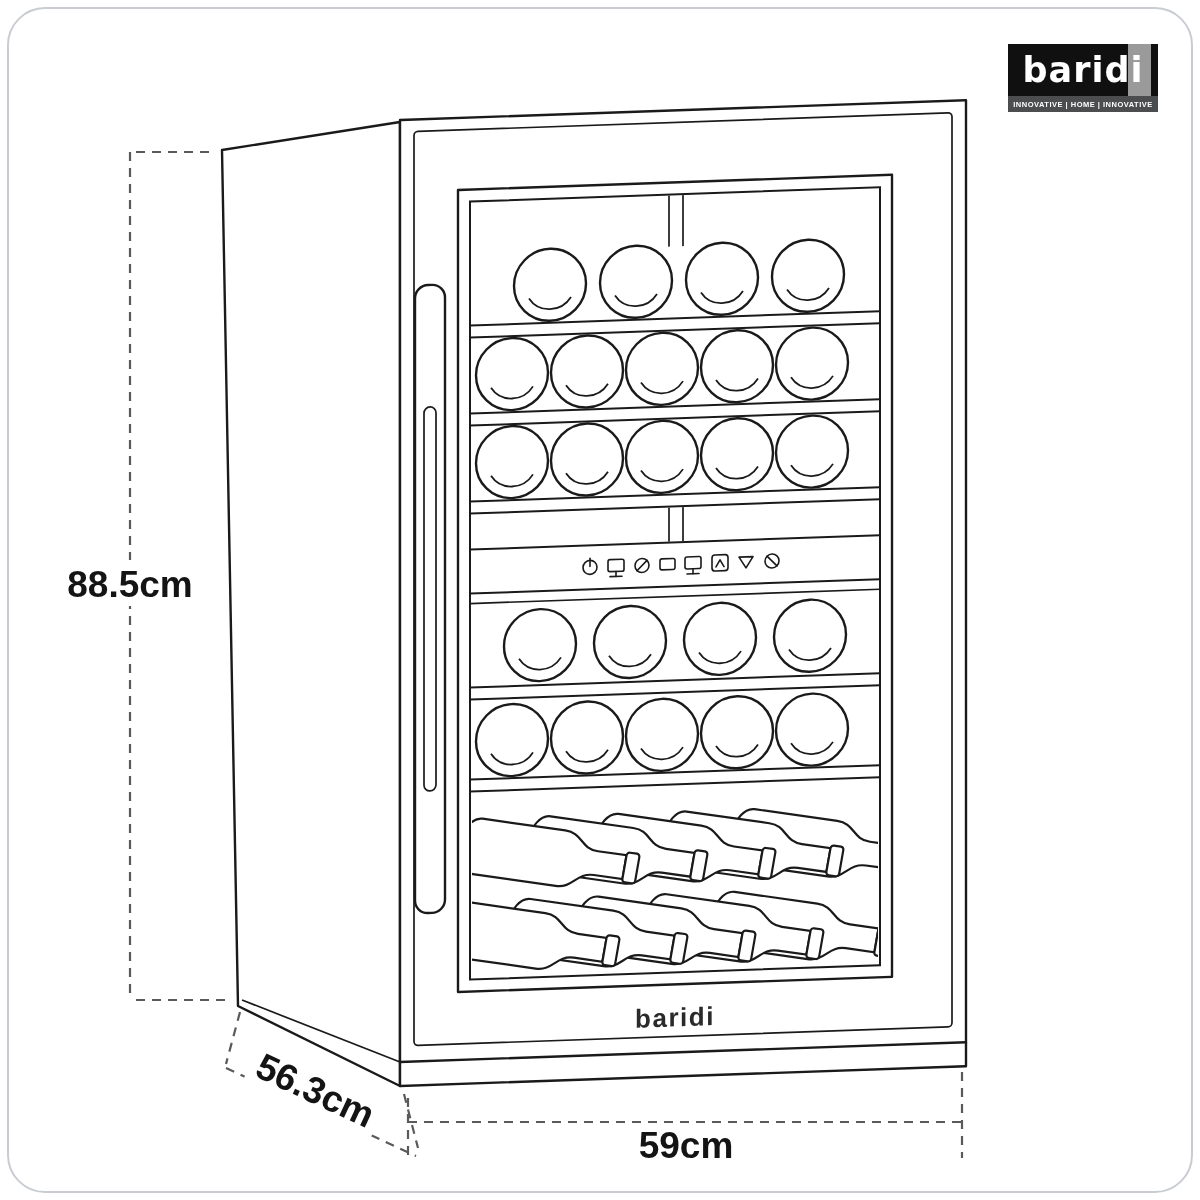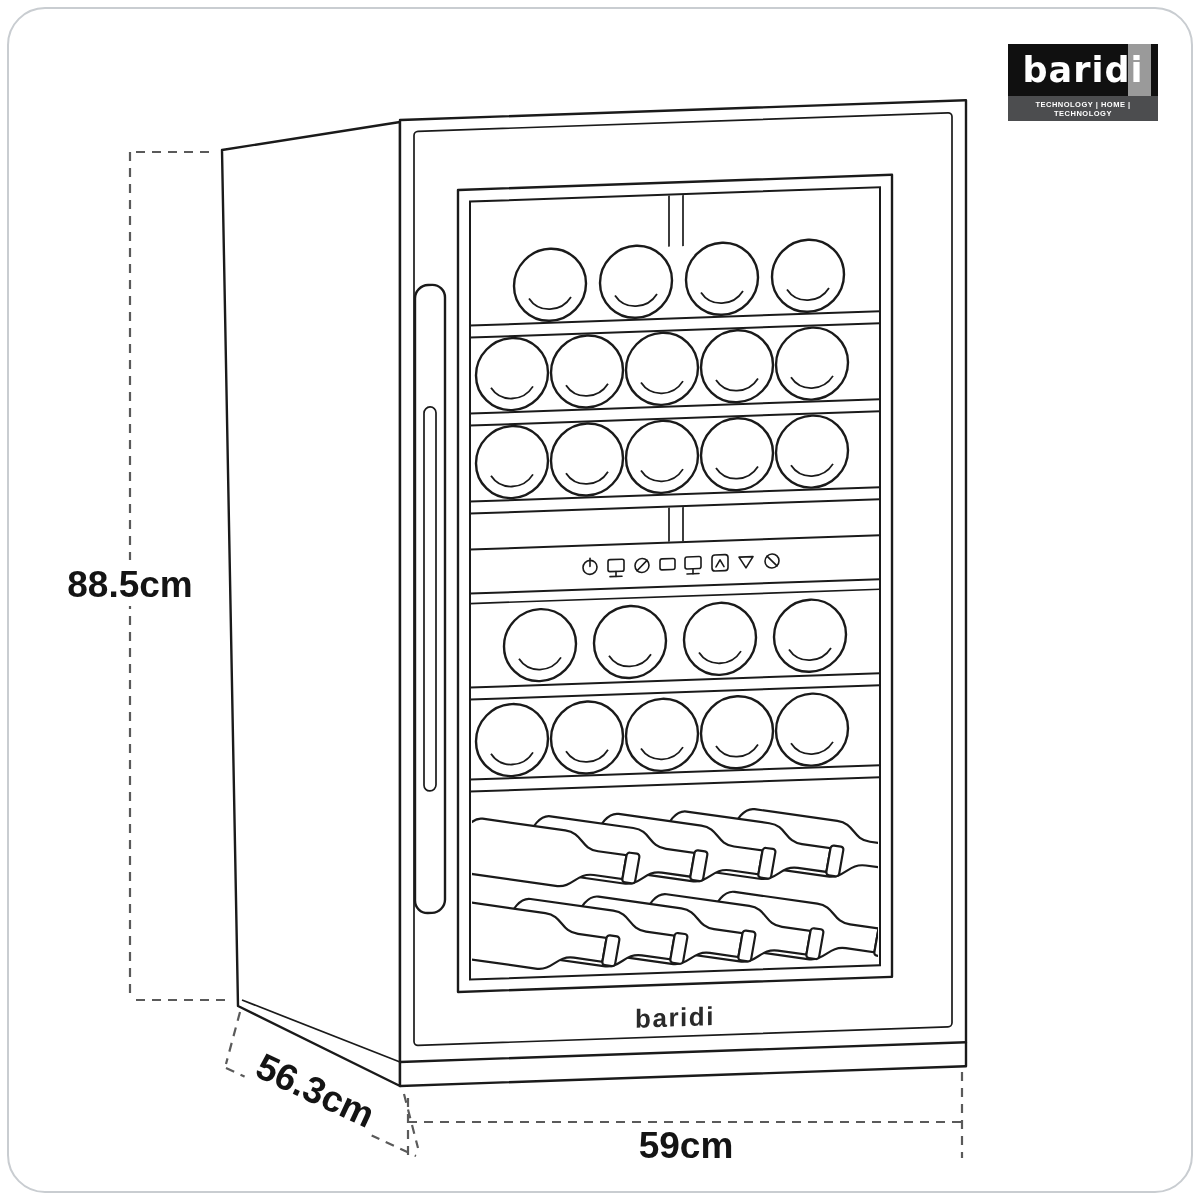--- a/index.html
+++ b/index.html
@@ -189,14 +189,14 @@
       <text class="dim" x="0" y="0" text-anchor="middle">56.3cm</text>
     </g>
   </g>
 </svg>
 
 <div class="logo">
   <div class="logo-box">
     <div class="logo-stripe"></div>
     <span class="logo-text">baridi</span>
   </div>
-  <div class="logo-tagline">TECHNOLOGY | HOME | TECHNOLOGY</div>
+  <div class="logo-tagline">INNOVATIVE | HOME | INNOVATIVE</div>
 </div>
 
 </body></html>

